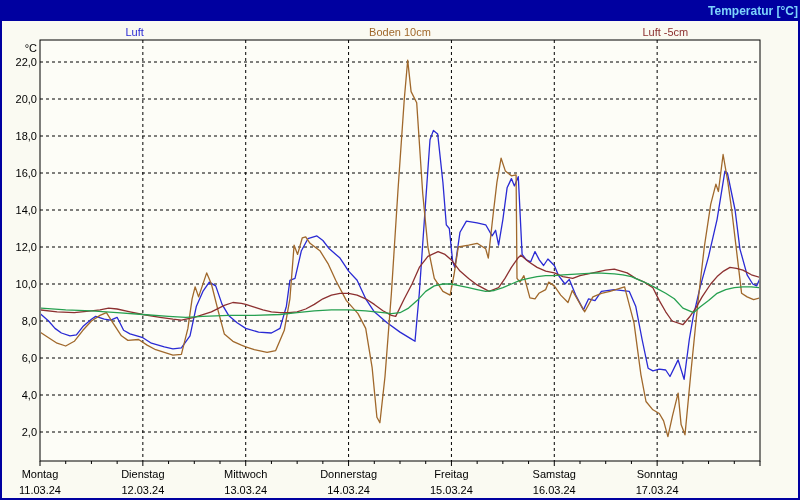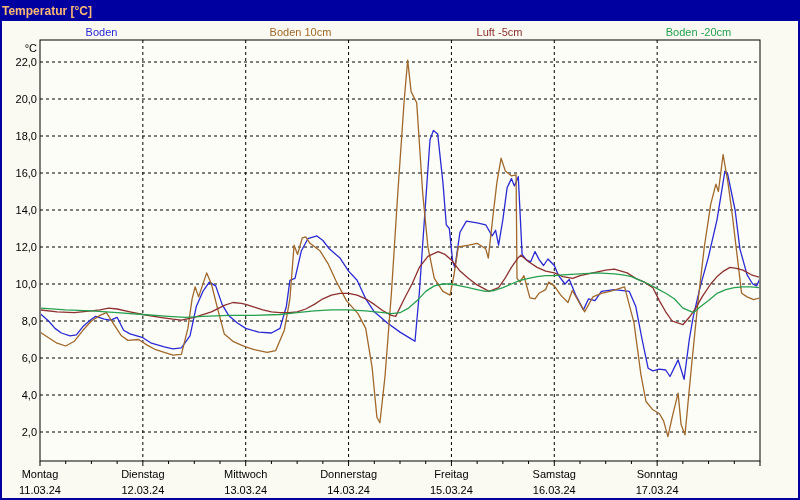--- a/index.html
+++ b/index.html
@@ -6,44 +6,43 @@
   *{box-sizing:border-box;}
   .window{
     position:relative;width:800px;height:500px;
     background:#fafaf2;
     border:2px solid #0000a0;
     font-family:"Liberation Sans", sans-serif;
     overflow:hidden;
   }
   .titlebar{
     position:absolute;left:0;top:0;width:100%;height:19px;
-    background:#0000a0;color:#fdba74;
-    font-size:12px;font-weight:bold;text-align:left;line-height:19px;
+    background:#0000a0;color:#7dd3fc;
+    font-size:12px;font-weight:bold;text-align:right;line-height:19px;
   }
   .legend{
     position:absolute;left:0;top:21px;width:100%;height:18px;
     display:flex;
   }
   .legend-item{
     flex:1;text-align:center;font-size:11px;line-height:18px;
   }
   svg text{font-family:"Liberation Sans", sans-serif;}
 </style>
 </head>
 <body>
 
 <div class="window">
   <div class="titlebar">
     <span>Temperatur [°C]</span>
   </div>
   <div class="legend">
-    <span class="legend-item" style="color: rgb(42, 42, 212);">Boden</span>
+    <span class="legend-item" style="color: rgb(42, 42, 212);">Luft</span>
     <span class="legend-item" style="color: rgb(160, 104, 43);">Boden 10cm</span>
     <span class="legend-item" style="color: rgb(140, 48, 48);">Luft -5cm</span>
-    <span class="legend-item" style="color: rgb(38, 160, 80);">Boden -20cm</span>
   </div>
   <svg id="plot" width="796" height="496" viewBox="0 0 796 496" style="position:absolute;left:0;top:0;">
       <rect x="38" y="38" width="720" height="421" fill="#fdfdf7" stroke="#000000" stroke-width="1"></rect>
       <line x1="38" y1="60" x2="758" y2="60" stroke="#000000" stroke-width="1" stroke-dasharray="3,3"></line>
       <text x="35" y="64" text-anchor="end" font-size="11px" fill="#000000">22,0</text>
       <line x1="38" y1="97" x2="758" y2="97" stroke="#000000" stroke-width="1" stroke-dasharray="3,3"></line>
       <text x="35" y="101" text-anchor="end" font-size="11px" fill="#000000">20,0</text>
       <line x1="38" y1="134" x2="758" y2="134" stroke="#000000" stroke-width="1" stroke-dasharray="3,3"></line>
       <text x="35" y="138" text-anchor="end" font-size="11px" fill="#000000">18,0</text>
       <line x1="38" y1="171" x2="758" y2="171" stroke="#000000" stroke-width="1" stroke-dasharray="3,3"></line>

